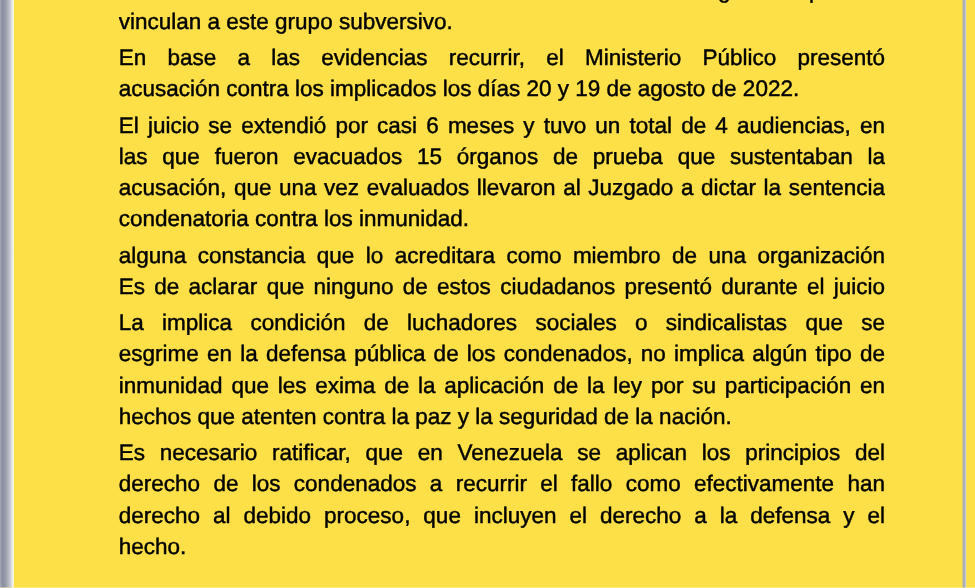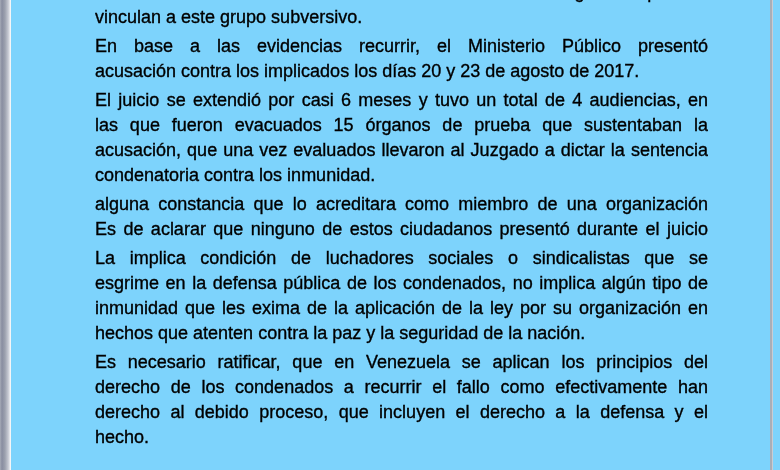--- a/index.html
+++ b/index.html
@@ -10,21 +10,21 @@
   body {
     width: 780px;
     height: 470px;
     overflow: hidden;
     position: relative;
     font-family: "Liberation Sans", sans-serif;
   }
   .page {
     position: absolute;
     inset: 0;
-    background: #7dd3fc;
+    background: #fde047;
   }
   
   .left-edge {
     position: absolute;
     left: 0;
     top: 0;
     width: 11px;
     height: 470px;
     background: linear-gradient(90deg,
       #a6abb7 0%,
@@ -73,36 +73,36 @@
 <div class="page">
   <div class="left-edge"></div>
   <div class="right-edge"></div>
   <div class="content">
       <div class="paragraph">
         <div class="line">elementos de convicción recabados durante la investigación que los</div>
         <div class="line last">vinculan a este grupo subversivo.</div>
       </div>
       <div class="paragraph">
         <div class="line">En base a las evidencias recurrir, el Ministerio Público presentó</div>
-        <div class="line last">acusación contra los implicados los días 20 y 23 de agosto de 2017.</div>
+        <div class="line last">acusación contra los implicados los días 20 y 19 de agosto de 2022.</div>
       </div>
       <div class="paragraph">
         <div class="line">El juicio se extendió por casi 6 meses y tuvo un total de 4 audiencias, en</div>
         <div class="line">las que fueron evacuados 15 órganos de prueba que sustentaban la</div>
         <div class="line">acusación, que una vez evaluados llevaron al Juzgado a dictar la sentencia</div>
         <div class="line last">condenatoria contra los inmunidad.</div>
       </div>
       <div class="paragraph">
         <div class="line">alguna constancia que lo acreditara como miembro de una organización</div>
         <div class="line">Es de aclarar que ninguno de estos ciudadanos presentó durante el juicio</div>
       </div>
       <div class="paragraph">
         <div class="line">La implica condición de luchadores sociales o sindicalistas que se</div>
         <div class="line">esgrime en la defensa pública de los condenados, no implica algún tipo de</div>
-        <div class="line">inmunidad que les exima de la aplicación de la ley por su organización en</div>
+        <div class="line">inmunidad que les exima de la aplicación de la ley por su participación en</div>
         <div class="line last">hechos que atenten contra la paz y la seguridad de la nación.</div>
       </div>
       <div class="paragraph">
         <div class="line">Es necesario ratificar, que en Venezuela se aplican los principios del</div>
         <div class="line">derecho de los condenados a recurrir el fallo como efectivamente han</div>
         <div class="line">derecho al debido proceso, que incluyen el derecho a la defensa y el</div>
         <div class="line last">hecho.</div>
       </div>
     </div>
 </div>

